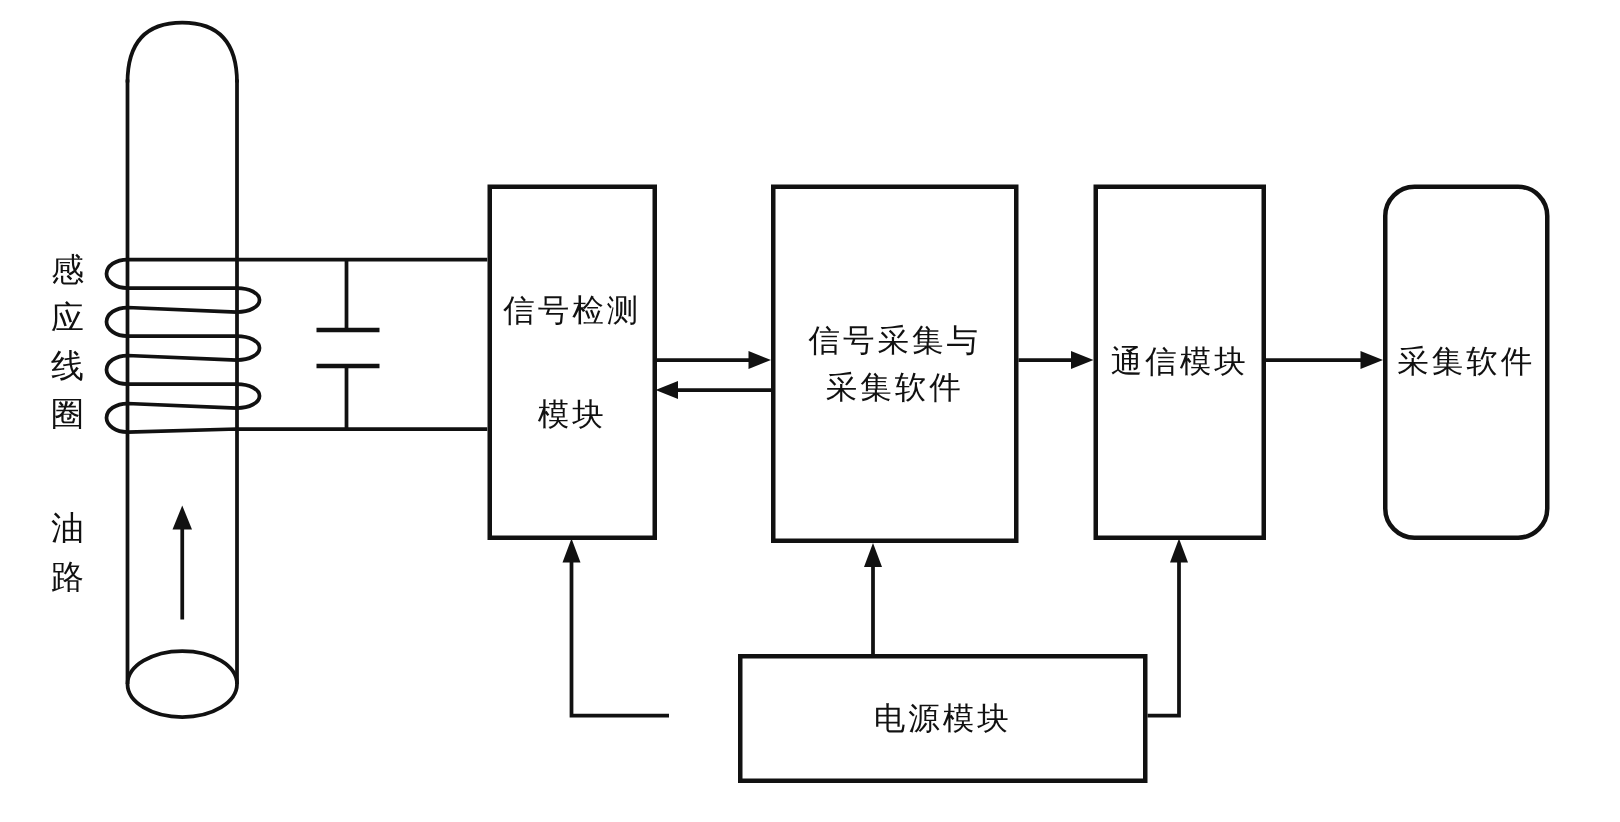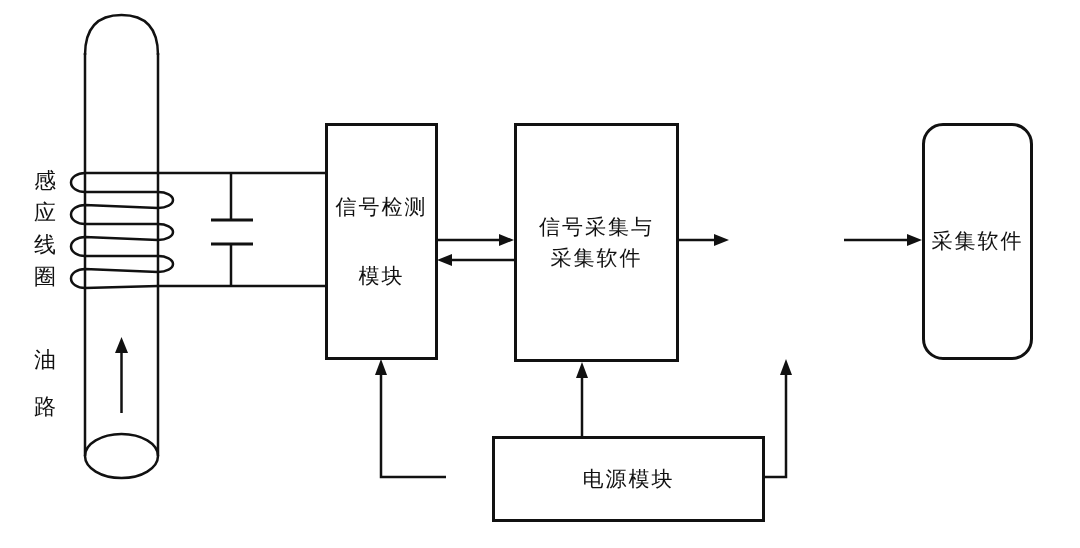--- a/index.html
+++ b/index.html
@@ -39,21 +39,21 @@
   #box-power         { left: 446px; top: 436px; width: 273px; height: 86px; margin-left: 46px; }
   .vlabel {
     position: absolute;
     width: 26px;
     text-align: center;
     font-size: 22px;
     word-break: break-all;
     white-space: normal;
   }
   #label-coil { left: 32px; top: 165px; line-height: 32px; height: 130px; }
-  #label-oil  { left: 32px; top: 336px; line-height: 47px; height: 68px; }
+  #label-oil  { left: 32px; top: 336px; line-height: 33px; height: 68px; }
 </style>
 </head>
 <body>
 
 <div id="canvas">
 
   <svg id="linework" viewBox="0 0 1080 548" xmlns="http://www.w3.org/2000/svg" fill="none" stroke="#111111" stroke-width="2.5">
 
     <g>
       <path d="M 85 55 Q 85 15 121.5 15 Q 158 15 158 55"></path>
@@ -125,20 +125,23 @@
   <div class="box" id="box-detection">
     <span class="bline">信号检测</span>
     <span class="bline">模块</span>
   </div>
 
   <div class="box" id="box-acquisition">
     <span class="bline">信号采集与</span>
     <span class="bline">采集软件</span>
   </div>
 
+  <div class="box" id="box-communication">
+    <span class="bline">通信模块</span>
+  </div>
 
   <div class="box" id="box-software">
     <span class="bline">采集软件</span>
   </div>
 
   <div class="box" id="box-power">
     <span class="bline">电源模块</span>
   </div>
 
 </div>

